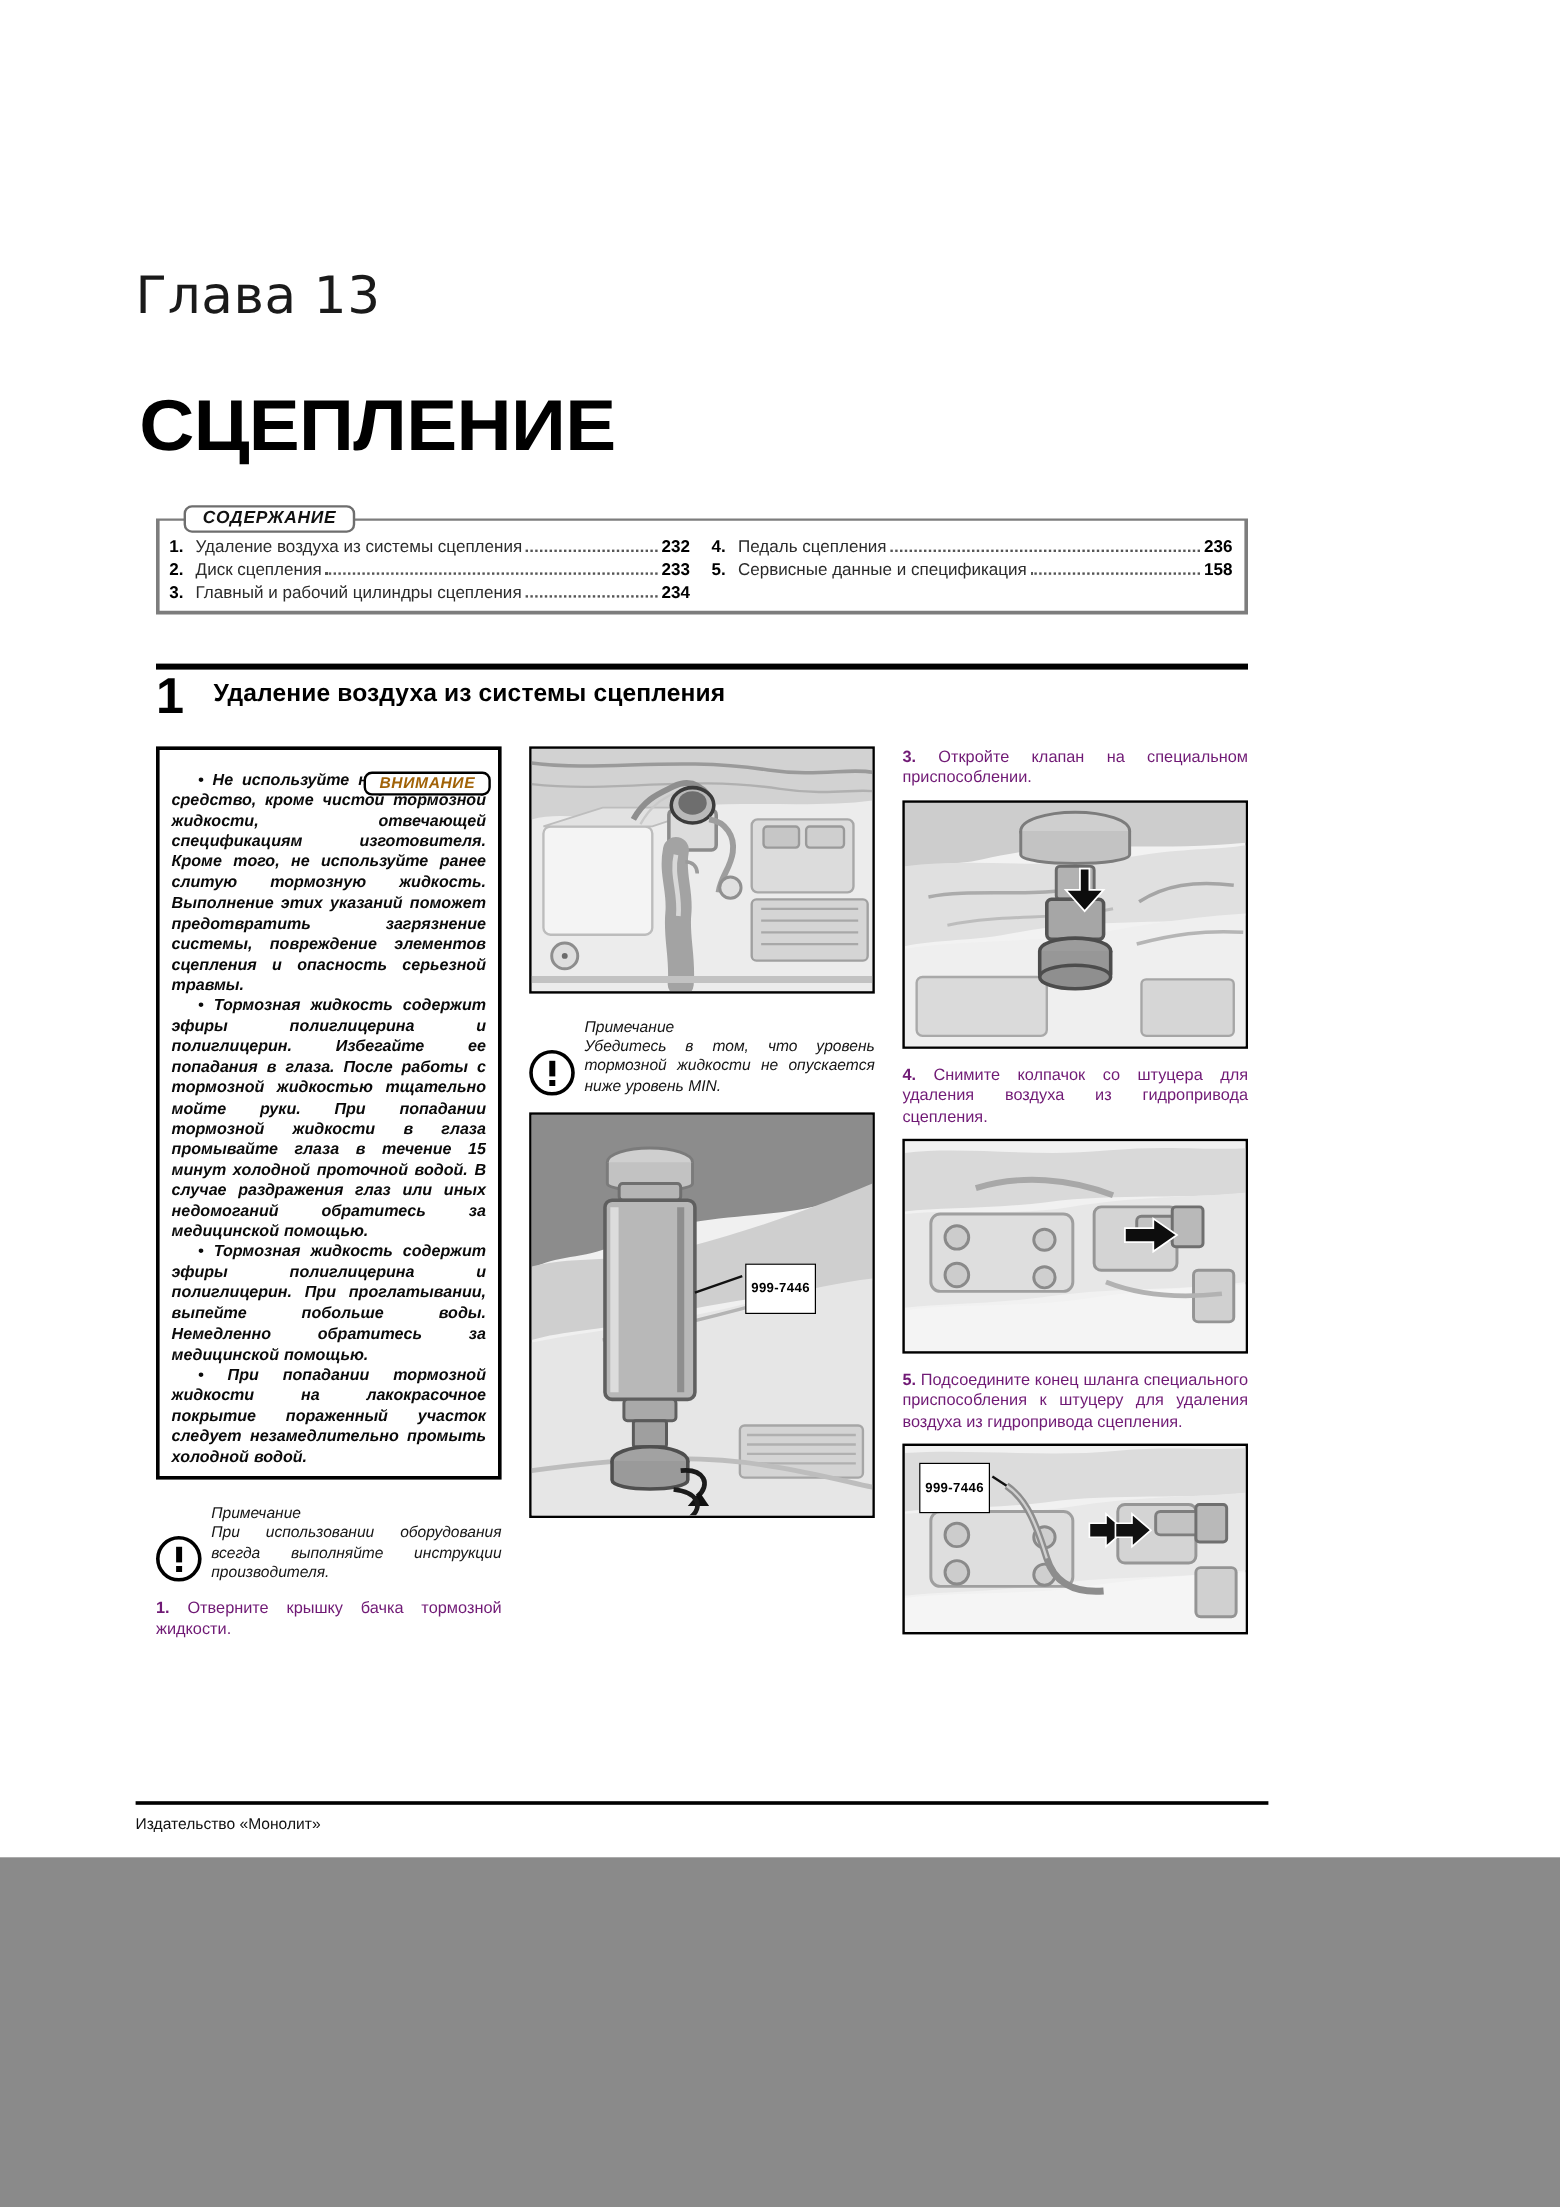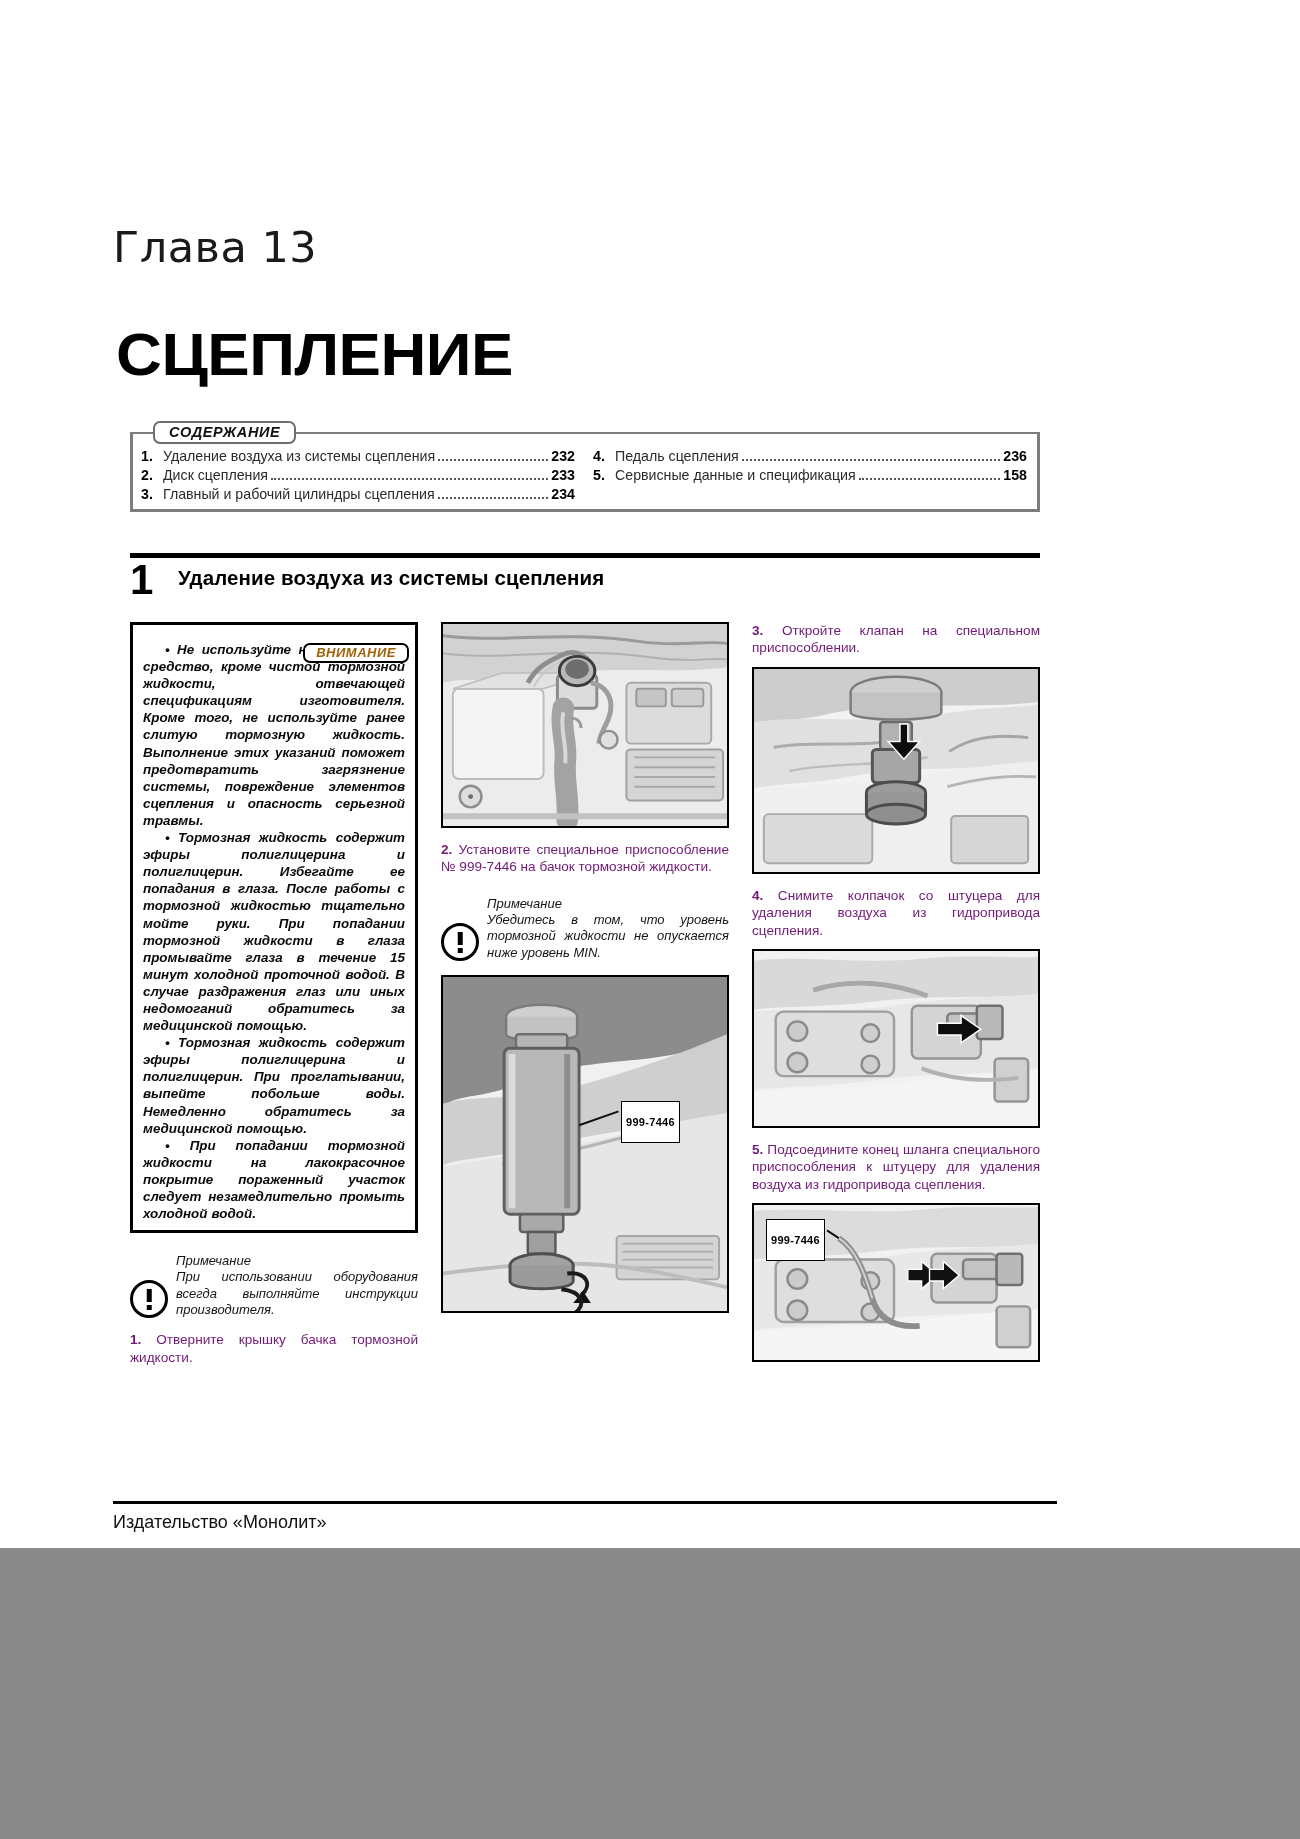--- a/index.html
+++ b/index.html
@@ -294,21 +294,21 @@
     left: 113px;
     top: 1501px;
     width: 944px;
     height: 3px;
     background: #000;
   }
   .footer-text {
     position: absolute;
     left: 113px;
     top: 1512px;
-    font-size: 18px;
+    font-size: 13px;
     color: #111;
   }
 </style>
 </head>
 <body>
 
 <div class="page">
 
   <div class="chapter-label">Глава 13</div>
   <div class="chapter-title">СЦЕПЛЕНИЕ</div>
@@ -414,24 +414,20 @@
             <line x1="194" y1="146" x2="276" y2="146"></line>
             <line x1="194" y1="156" x2="276" y2="156"></line>
             <line x1="194" y1="166" x2="276" y2="166"></line>
           </g>
           <circle cx="28" cy="176" r="11" fill="#dedede" stroke="#8d8d8d" stroke-width="2.5"></circle>
           <circle cx="28" cy="176" r="2.5" fill="#6b6b6b"></circle>
           <path d="M0 196 H288" stroke="#c2c2c2" stroke-width="6"></path>
         </svg>
       </div>
 
-      <div class="step">
-        <b>2.</b>
-        <span>Установите специальное приспособление № 999-7446 на бачок тормозной жидкости.</span>
-      </div>
 
       <div class="note">
         <div class="note-icon"></div>
         <div class="note-body">
           <div class="note-title">Примечание</div>
           <div class="note-text">Убедитесь в том, что уровень тормозной жидкости не опускается ниже уровень MIN.</div>
         </div>
       </div>
 
       <div class="fig" style="width:288px;height:338px;margin-top:14px;">

